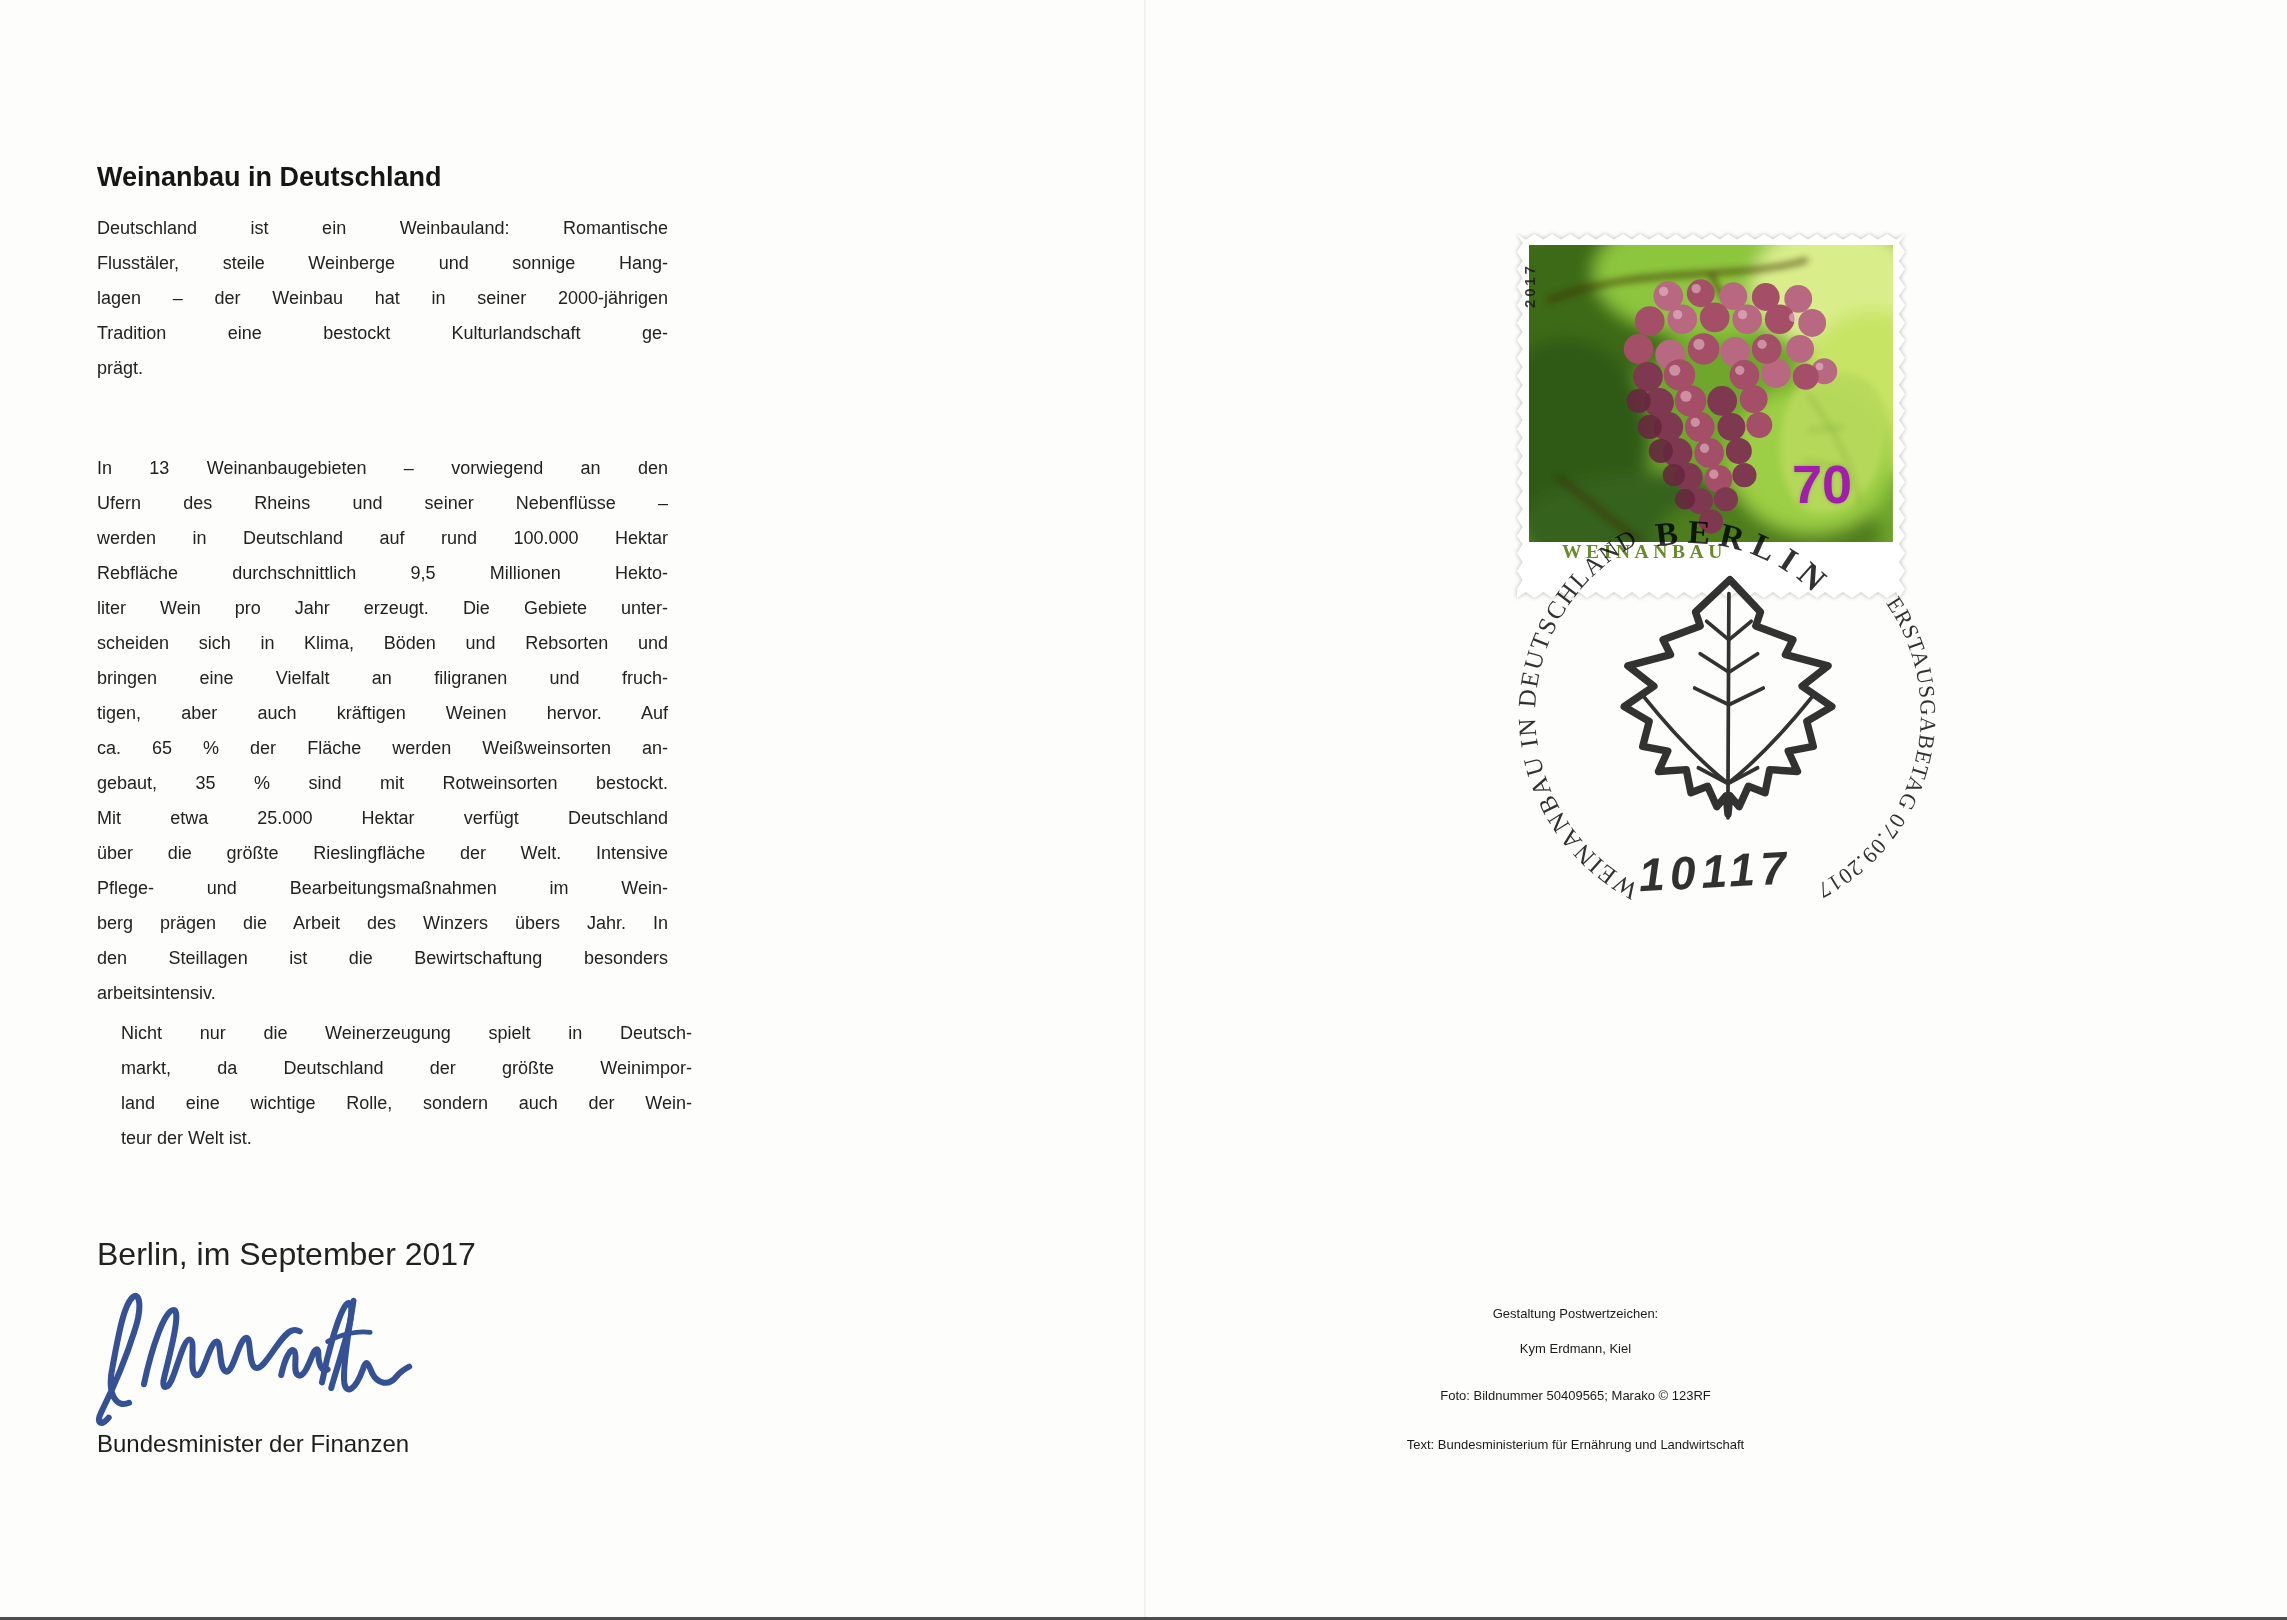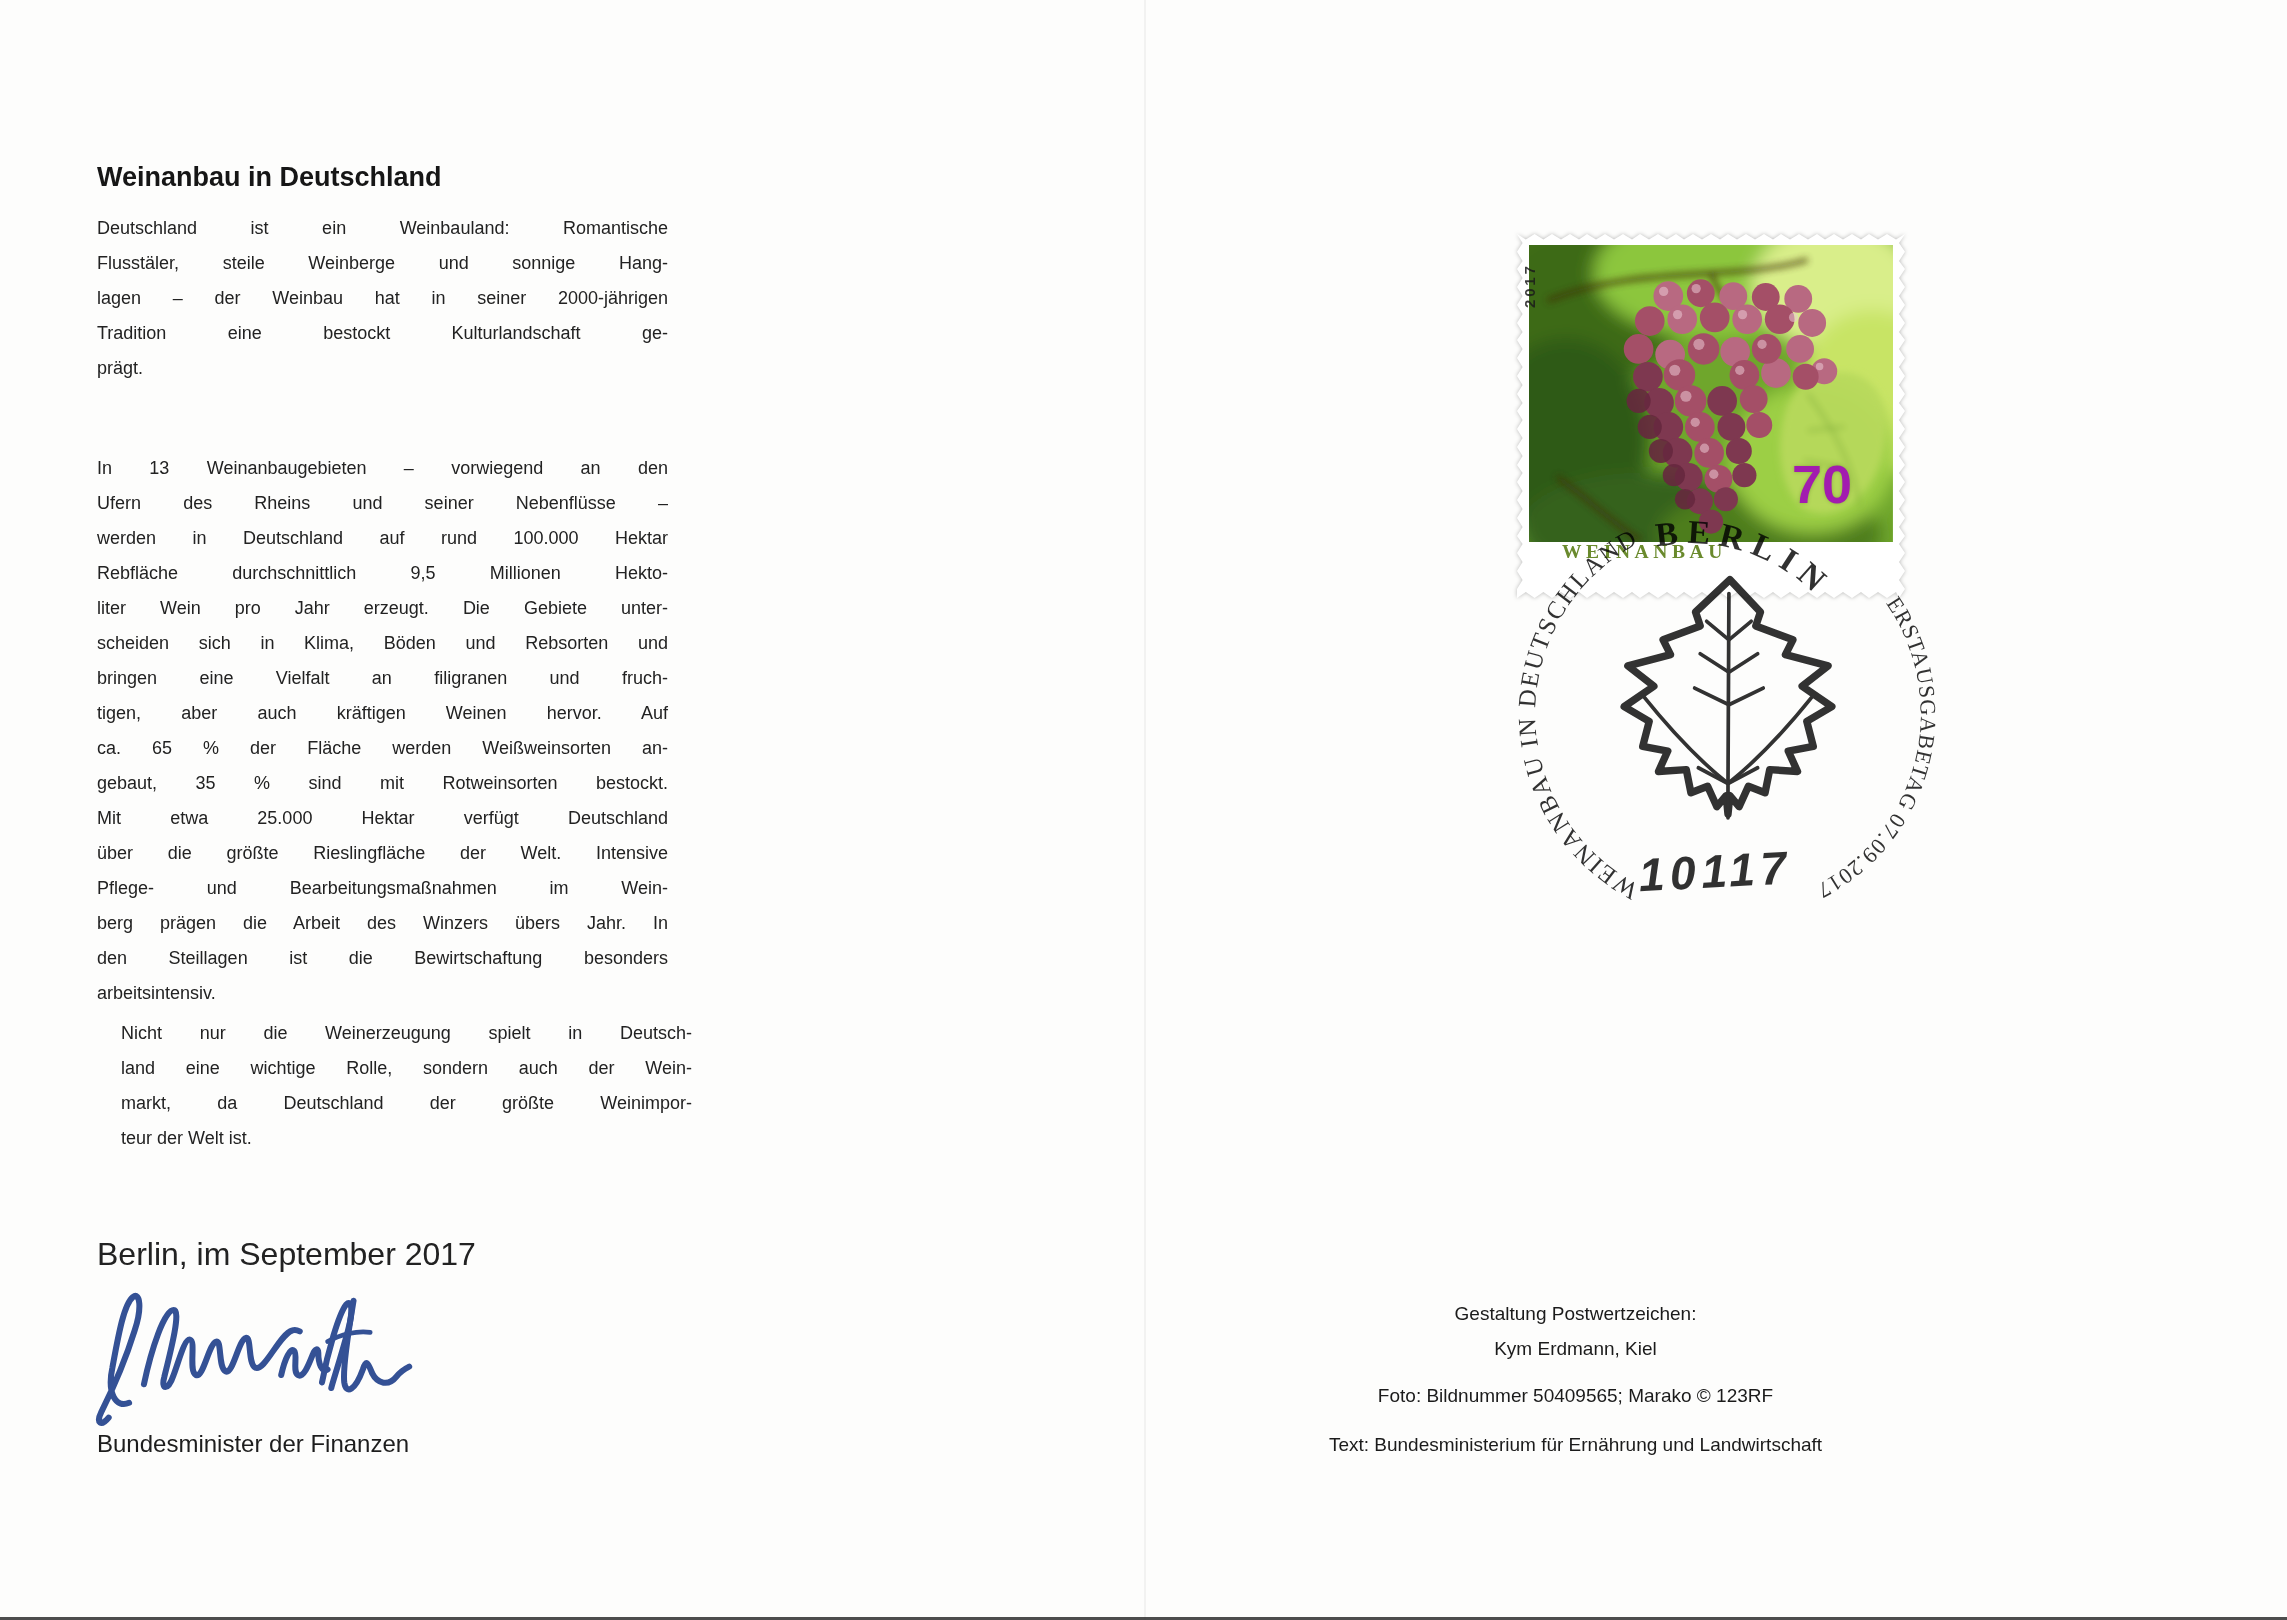--- a/index.html
+++ b/index.html
@@ -32,21 +32,21 @@
   .cap1{position:absolute;left:45px;top:307px;font-family:"Liberation Serif",serif;
     font-weight:bold;font-size:19.5px;letter-spacing:4.6px;}
   .cap2{position:absolute;left:124px;top:328px;font-family:"Liberation Serif",serif;
     font-weight:bold;font-size:19.5px;letter-spacing:4.2px;margin-top:44px;}
   
   #postmark{position:absolute;left:1487px;top:473px;width:482px;height:482px;
     z-index:2;mix-blend-mode:multiply;opacity:.92;}
   #postmark text, #postmark textPath{fill:#1f1f1f;}
   
   .credit{position:absolute;left:1297px;width:557px;text-align:center;
-    font-size:19px;line-height:28px;color:#1b1b1b;}
+    font-size:13px;line-height:28px;color:#1b1b1b;}
   #credit1{top:1300px;} #credit2{top:1335px;} #credit3{top:1382px;} #credit4{top:1431px;}
   
   .fold-line{position:absolute;left:1144px;top:0;width:1.9px;height:1620px;
     background:rgba(0,0,0,0.045);}
   .scan-edge{position:absolute;left:0;bottom:0;width:2287px;height:2.8px;background:#2e2e2e;opacity:.85;}
 </style>
 </head>
 <body>
 
 <h1 class="title">Weinanbau in Deutschland</h1>
@@ -74,22 +74,22 @@
     <div class="pline">Mit etwa 25.000 Hektar verfügt Deutschland</div>
     <div class="pline">über die größte Rieslingfläche der Welt. Intensive</div>
     <div class="pline">Pflege- und Bearbeitungsmaßnahmen im Wein-</div>
     <div class="pline">berg prägen die Arbeit des Winzers übers Jahr. In</div>
     <div class="pline">den Steillagen ist die Bewirtschaftung besonders</div>
     <div class="pline">arbeitsintensiv.</div>
   </div>
 <div class="para" id="para3">
 
 <div class="pline">Nicht nur die Weinerzeugung spielt in Deutsch-</div>
+    <div class="pline">markt, da Deutschland der größte Weinimpor-</div>
     <div class="pline">land eine wichtige Rolle, sondern auch der Wein-</div>
-    <div class="pline">markt, da Deutschland der größte Weinimpor-</div>
     <div class="pline">teur der Welt ist.</div>
   </div>
 
 <div class="dateline">Berlin, im September 2017</div>
 
 <svg id="signature" viewBox="0 0 400 200">
   <g fill="none" stroke="#2a4890" stroke-width="6.5" stroke-linecap="round" stroke-linejoin="round" opacity="0.95">
     <path d="M54,130 C40,136 30,120 36,92 C42,60 48,24 58,16 C66,10 68,28 60,52 C50,84 34,120 24,140 C18,152 24,156 32,146"></path>
     <path d="M70,110 C78,72 92,30 102,30 C110,30 100,70 92,102 C88,116 96,118 102,100 C108,84 114,60 120,62 C126,64 118,96 126,100 C134,104 140,66 148,64 C154,62 150,92 158,96 C166,100 172,62 180,60 C186,58 182,88 190,92 C200,97 216,56 230,52 C233,51 236,52 238,53"></path>
     <path d="M218,100 C222,82 228,70 232,74 C236,78 230,96 236,100 C242,104 248,88 252,78 C254,72 258,70 258,76 C258,88 262,98 268,94"></path>

